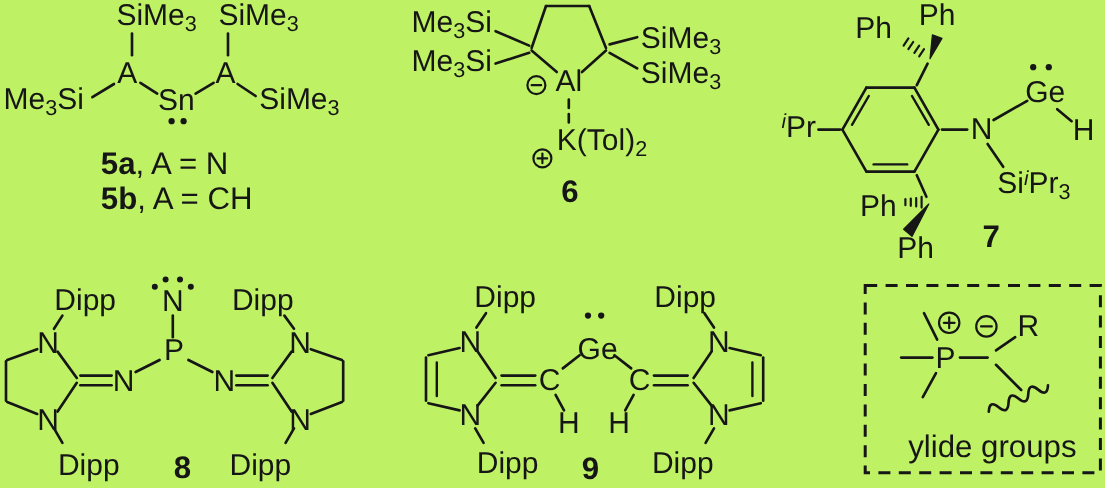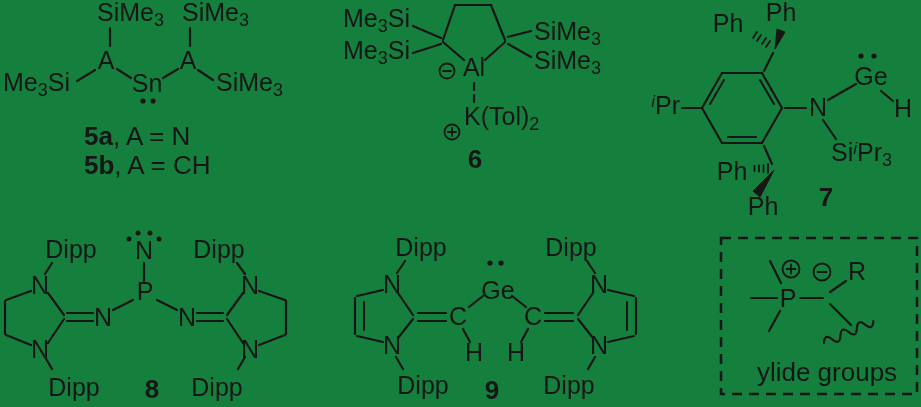--- a/index.html
+++ b/index.html
@@ -1,16 +1,16 @@
 <!DOCTYPE html>
 <html><head>
 <meta charset="utf-8">
 <style>
   html,body{margin:0;padding:0;background:#fff;}
-  .stage{position:relative;width:921px;height:407px;background:#15803d;overflow:hidden;}
+  .stage{position:relative;width:921px;height:407px;background:#bef264;overflow:hidden;}
   svg{position:absolute;left:0;top:0;}
   text{fill:#161616;font-family:'Liberation Sans','DejaVu Sans',sans-serif;font-size:25px;}
   .sub{font-size:18px;}
   .sup{font-size:17px;font-style:italic;}
   .b{font-weight:bold;}
   .num{font-size:26px;font-weight:bold;}
   .cap{font-size:26px;}
   .bond{stroke:#161616;stroke-width:2.2;stroke-linecap:round;fill:none;}
   .thin{stroke-width:2;}
   .dashb{stroke-dasharray:7 5;}

